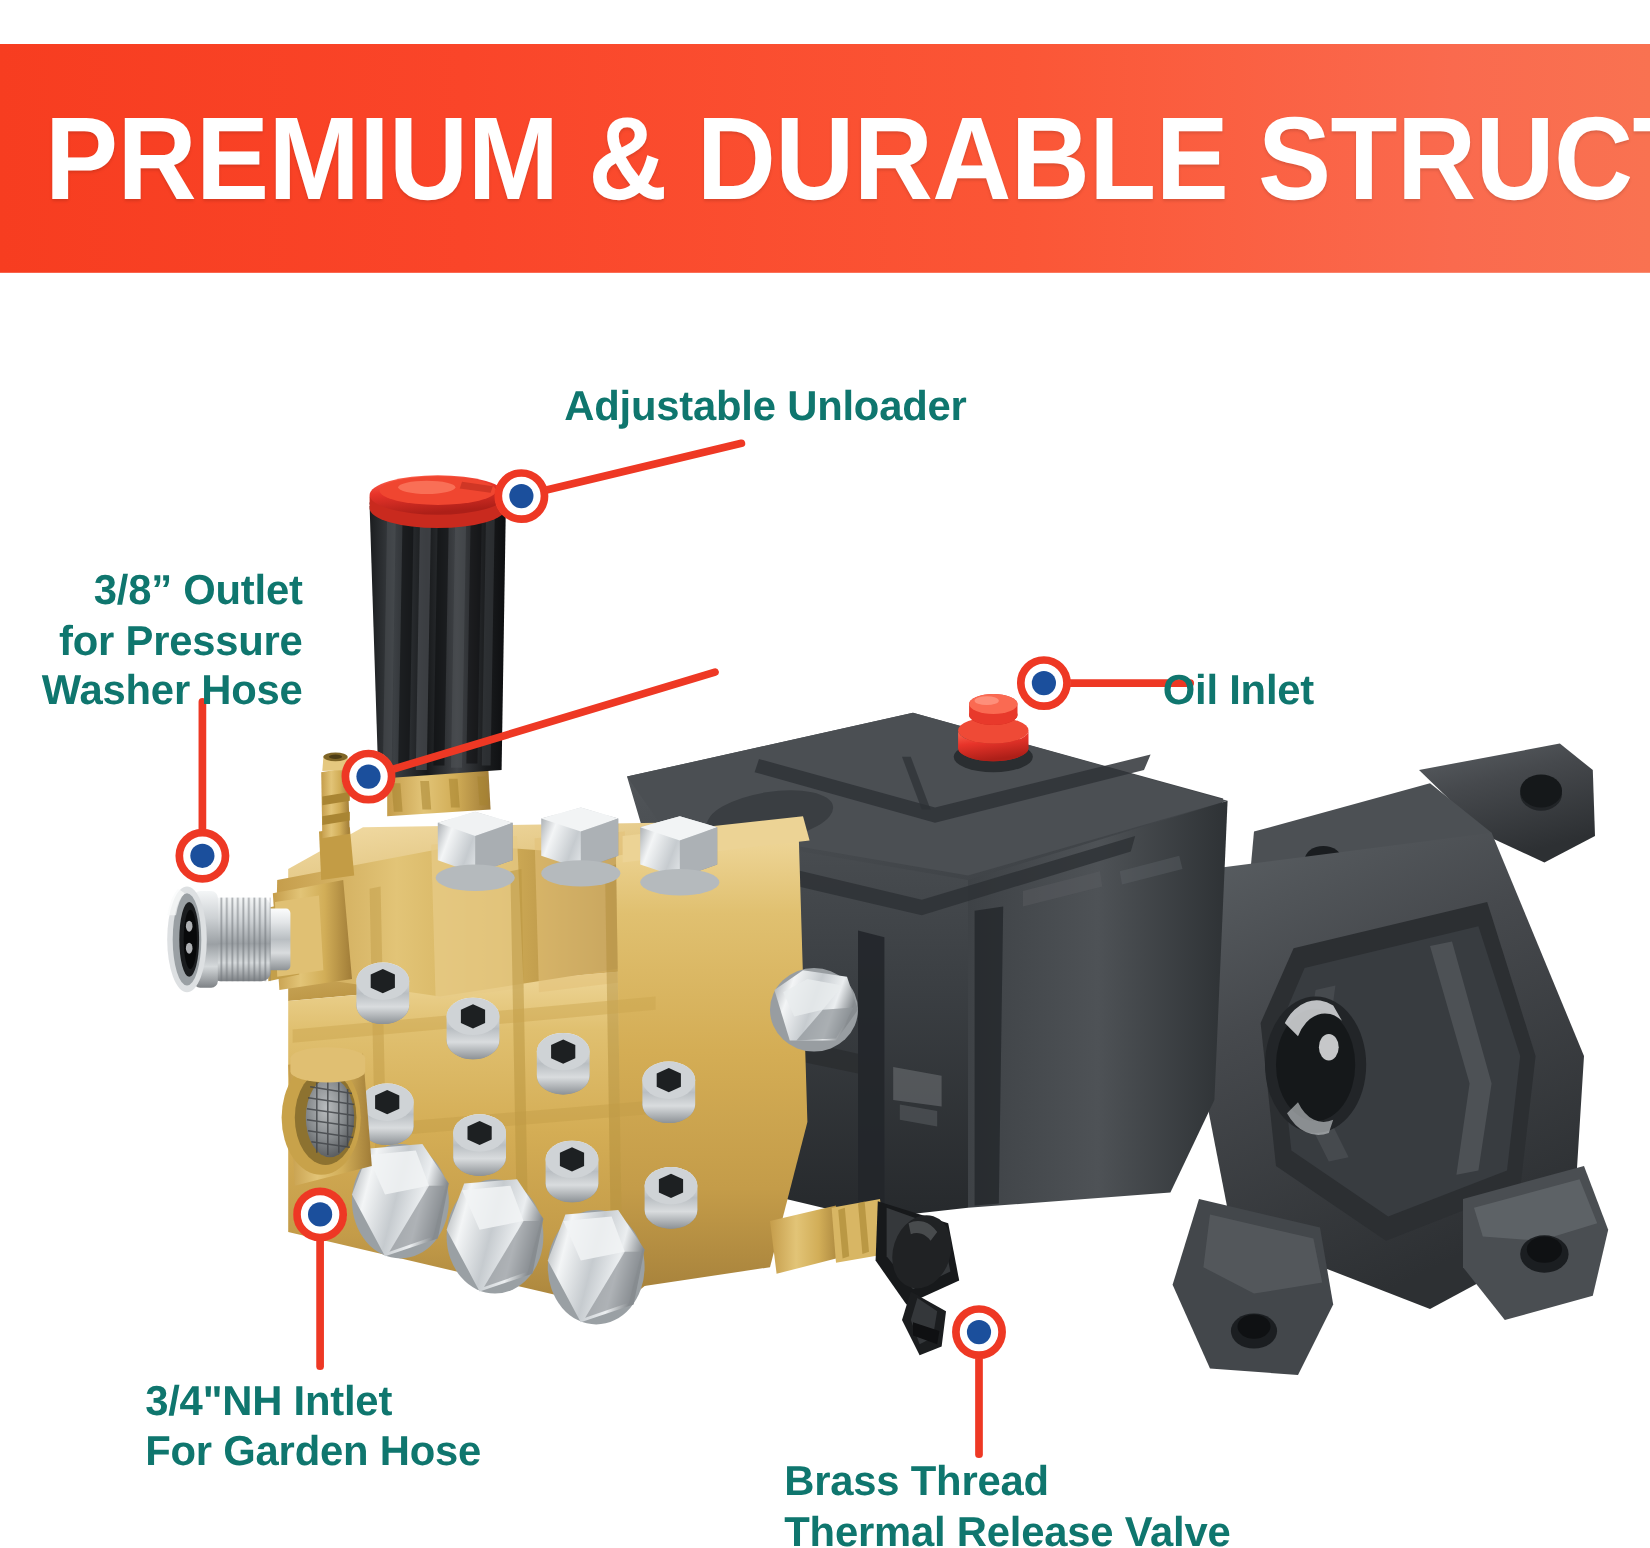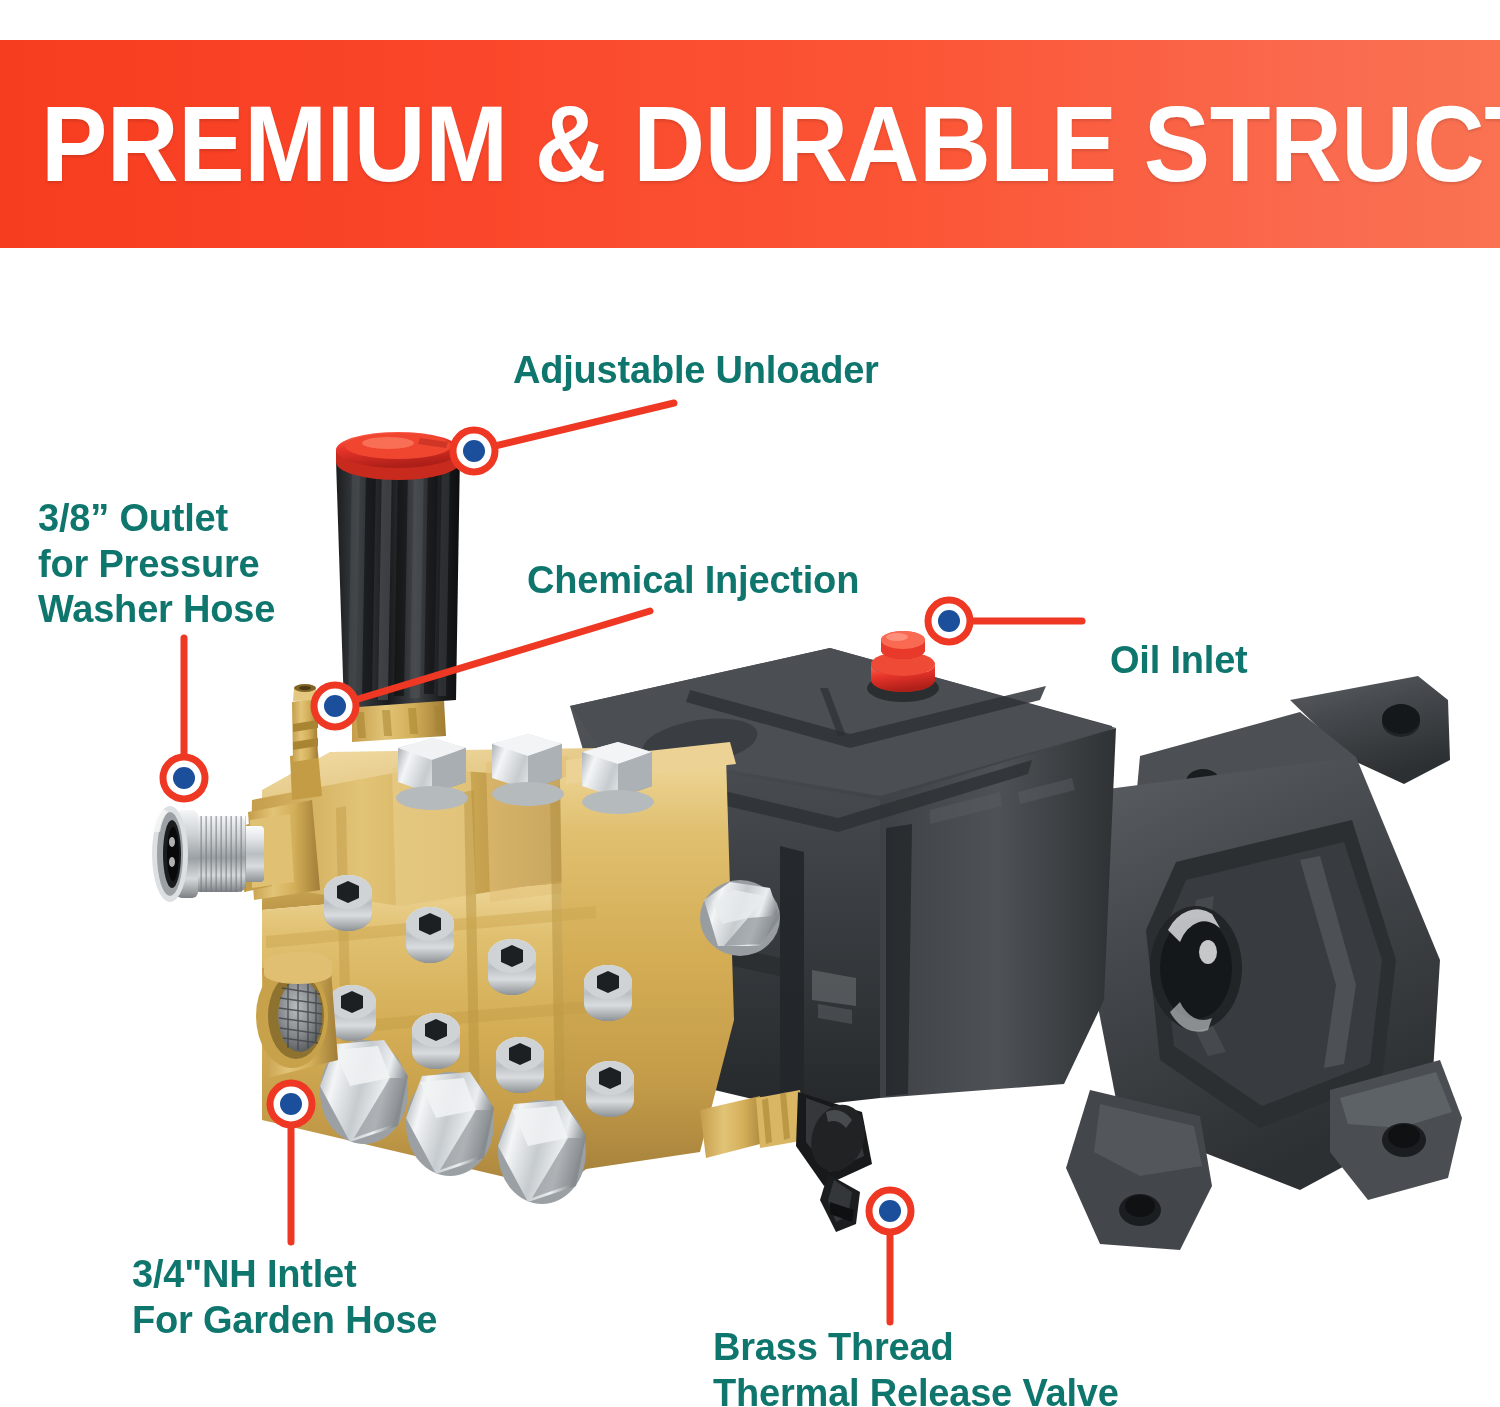--- a/index.html
+++ b/index.html
@@ -39,23 +39,23 @@
   .callout{
     position:absolute;
     color:#0f766e;
     font-weight:bold;
     font-size:38px;
     line-height:1.20;
     white-space:pre-line;
     letter-spacing:-0.2px;
   }
   #label-adjustable-unloader{left:513px;top:348px;}
-  #label-outlet-hose{left:38px;top:496px;}
+  #label-outlet-hose{left:38px;top:515px;text-align:right;}
   #label-chemical-injection{left:527px;top:558px;}
-  #label-oil-inlet{left:1110px;top:606px;margin-top:32px;}
+  #label-oil-inlet{left:1057px;top:606px;}
   #label-nh-inlet{left:132px;top:1252px;}
   #label-thermal-valve{left:713px;top:1325px;}
 
   
   #product{position:absolute;left:0;top:0;width:1500px;height:1407px;}
 </style>
 </head>
 <body>
 
 <div id="page">
@@ -454,21 +454,20 @@
       </g>
     </g>
   </svg>
 
   <div class="callout" id="label-adjustable-unloader">Adjustable Unloader</div>
 
   <div class="callout" id="label-outlet-hose">3/8” Outlet
 for Pressure
 Washer Hose</div>
 
-  <div class="callout" id="label-chemical-injection">Chemical Injection</div>
 
   <div class="callout" id="label-oil-inlet">Oil Inlet</div>
 
   <div class="callout" id="label-nh-inlet">3/4"NH Intlet
 For Garden Hose</div>
 
   <div class="callout" id="label-thermal-valve">Brass Thread
 Thermal Release Valve</div>
 
 </div>

